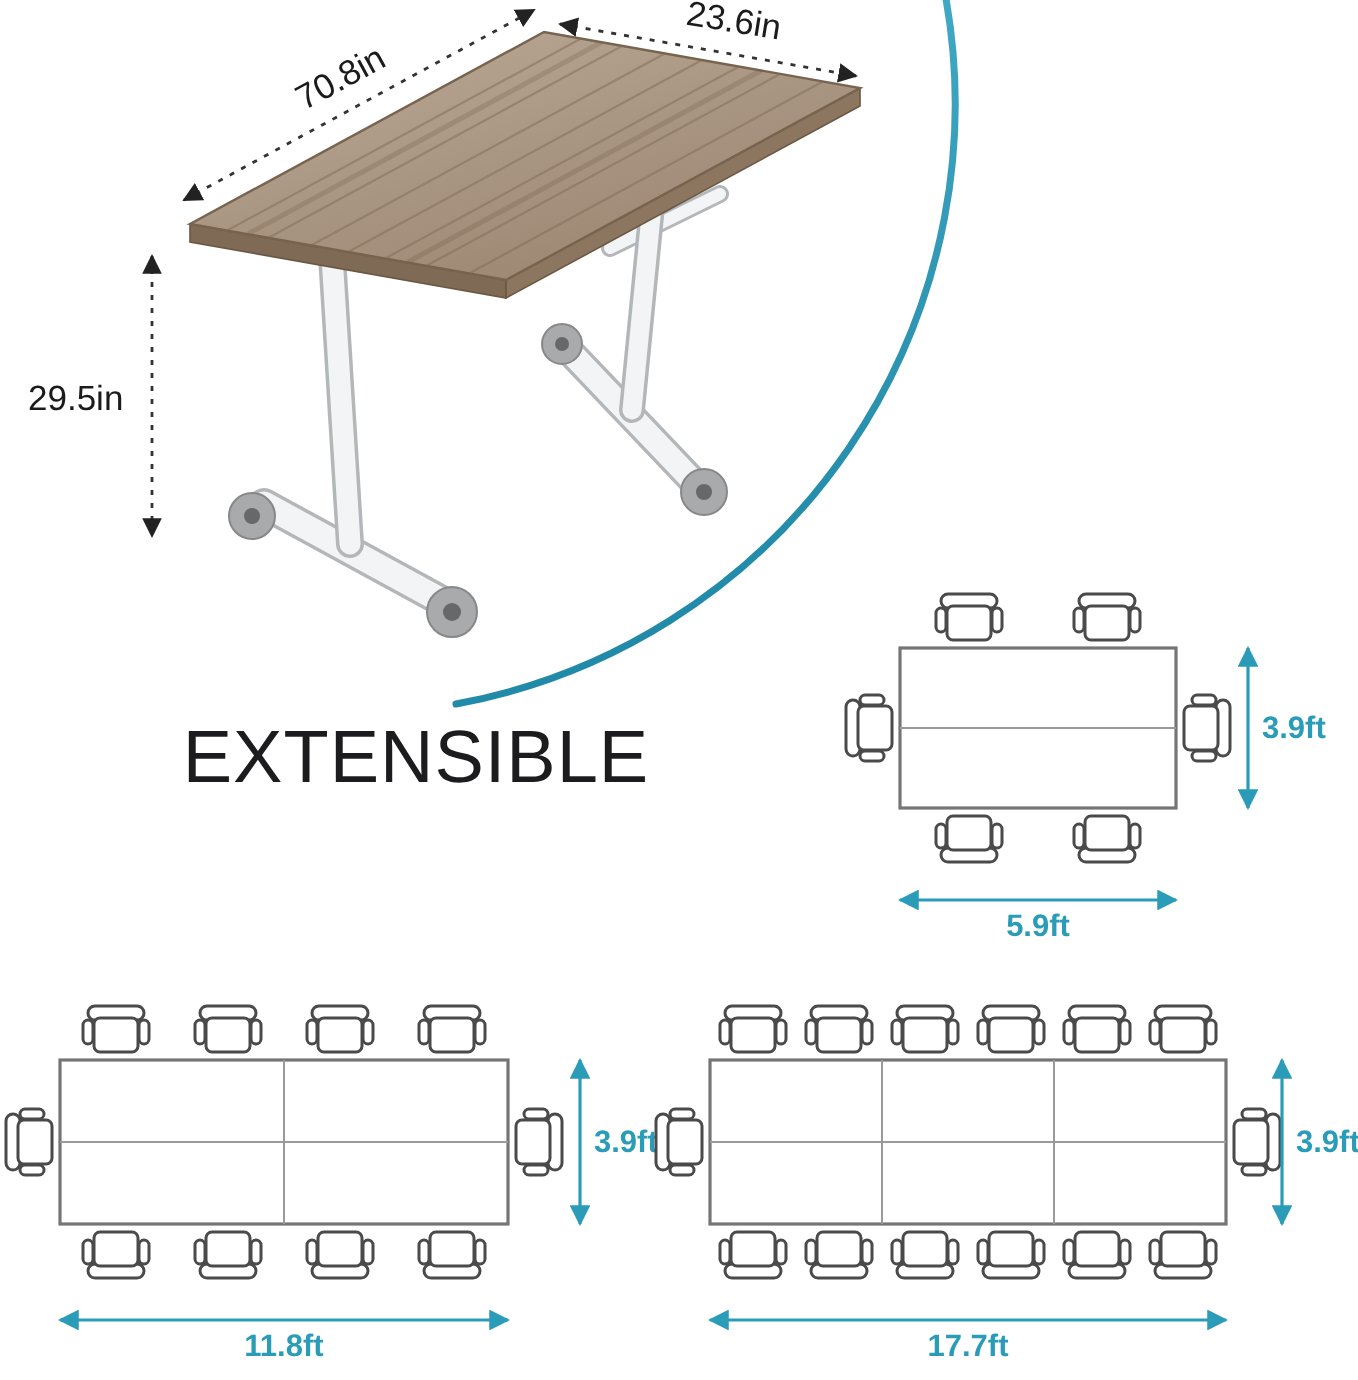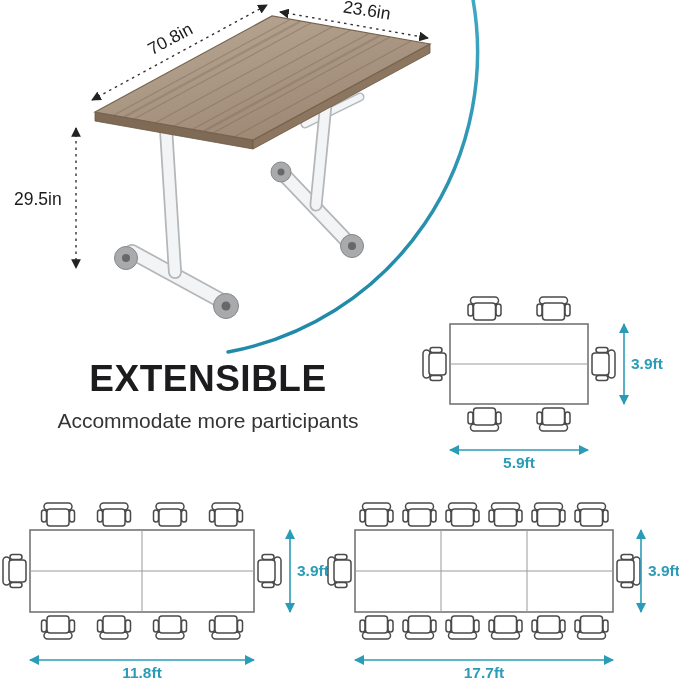--- a/index.html
+++ b/index.html
@@ -3,21 +3,21 @@
 <meta charset="utf-8">
 <style>
   html,body{margin:0;padding:0;background:#ffffff;}
   #canvas{
     position:relative;width:679px;height:690px;background:#fff;
     font-family:"Liberation Sans",sans-serif;overflow:hidden;
   }
   svg{overflow:visible;font-family:"Liberation Sans",sans-serif;}
   #hero{position:absolute;left:0;top:0;}
   #title-block{position:absolute;left:6px;top:358px;width:404px;text-align:center;}
-  .h-line{font-size:37px;font-weight:bold;letter-spacing:.5px;line-height:1.16;color:#1c1c1e;}
+  .h-line{font-size:37px;font-weight:normal;letter-spacing:.5px;line-height:1.16;color:#1c1c1e;}
   #subtitle{font-size:21px;margin-top:8px;color:#343436;font-weight:400;}
   .layout-svg{position:absolute;}
   #layout-small{left:408px;top:282px;}
   #layout-medium{left:0px;top:490px;}
   #layout-large{left:307px;top:490px;}
   .tbl{fill:#ffffff;stroke:#757575;stroke-width:1.6;}
   .tdiv{stroke:#9a9a9a;stroke-width:1;}
   .ch{fill:#ffffff;stroke:#4a4a4a;stroke-width:1.5;}
   .dimL{stroke:var(--accent);stroke-width:1.6;}
   .dimT{fill:var(--accent);font-weight:bold;font-size:15.5px;}
@@ -103,21 +103,20 @@
       <line x1="92" y1="100" x2="267" y2="5" class="dimDash" marker-start="url(#arrB)" marker-end="url(#arrB)"></line>
       <text transform="translate(173,44) rotate(-28.5)" text-anchor="middle" class="heroT">70.8in</text>
 
       <line x1="280" y1="12" x2="428" y2="38" class="dimDash" marker-start="url(#arrB)" marker-end="url(#arrB)"></line>
       <text transform="translate(366,16) rotate(9)" text-anchor="middle" class="heroT">23.6in</text>
     </g>
   </svg>
 
   <div id="title-block">
     <div class="h-line">EXTENSIBLE</div>
-    <div id="subtitle">Accommodate more participants</div>
   </div>
 
   <svg id="layout-small" class="layout-svg" width="262" height="196" viewBox="0 0 262 196">
       <defs>
         <marker id="arr0" viewBox="0 0 10 10" refX="9" refY="5" markerWidth="6.5" markerHeight="6.5" orient="auto-start-reverse">
           <path d="M0,0 L10,5 L0,10 z" fill="#2B9CB8"></path>
         </marker>
       </defs>
       <rect x="42" y="42" width="138" height="80" class="tbl"></rect>
       <line x1="42" y1="82" x2="180" y2="82" class="tdiv"></line>

